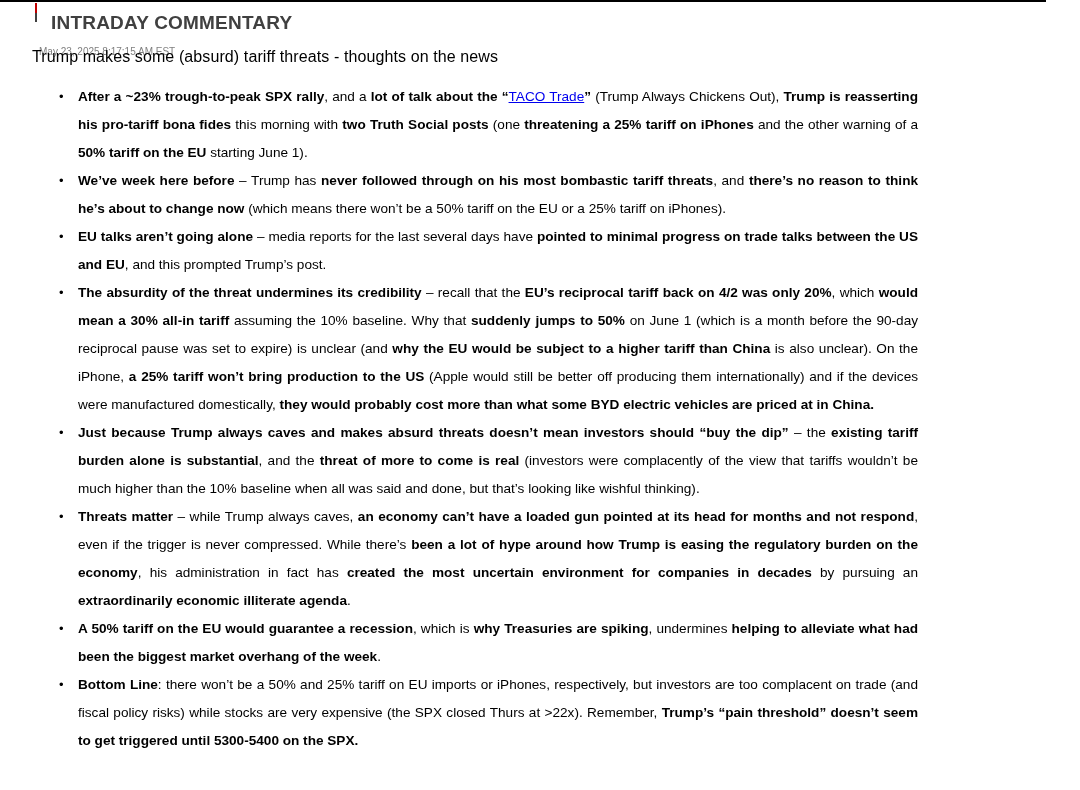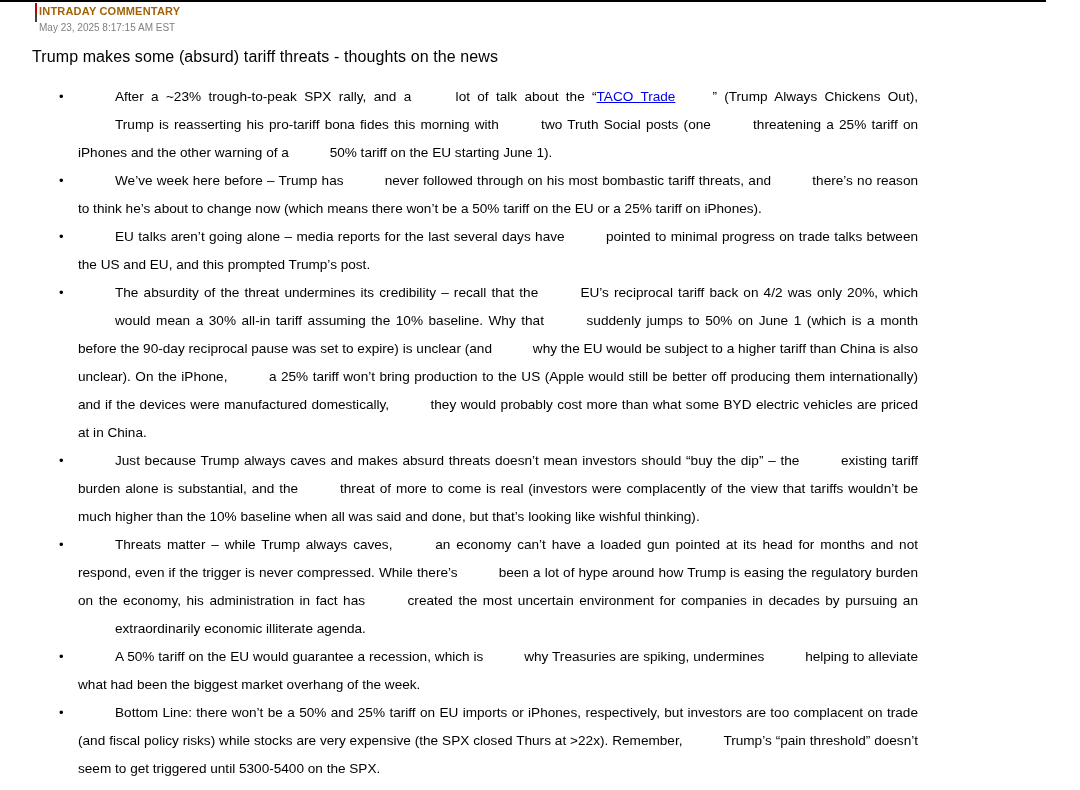--- a/index.html
+++ b/index.html
@@ -18,22 +18,22 @@
     background: #000000;
   }
   .caret {
     position: absolute; left: 35px; top: 3px;
     width: 2px; height: 19px;
   }
   .caret .caret-red  { display: block; width: 2px; height: 10px; background: #c00000; }
   .caret .caret-dark { display: block; width: 2px; height: 9px;  background: #3f3f3f; }
   .header { position: absolute; top: 3px; left: 39px; }
   .kicker {
-    margin: 0; font-size: 11px; font-weight: bold;
-    line-height: 16px; color: #a16207; letter-spacing: 0.2px;
+    margin: 12px; font-size: 19px; font-weight: bold;
+    line-height: 16px; color: #404040; letter-spacing: 0.2px;
   }
   .timestamp {
     font-size: 10px; color: #7f7f7f; line-height: 17px;
   }
   .article-title {
     position: absolute; top: 48px; left: 32px;
     margin: 0; font-size: 16px; font-weight: 400; color: #000000;
     letter-spacing: 0.1px; white-space: nowrap;
   }
   .bullet-list {
@@ -45,21 +45,21 @@
     position: relative;
     padding-left: 46px;
     font-size: 13.6px;
     line-height: 28px;
     text-align: justify;
   }
   .bullet-list .marker {
     position: absolute; left: 27px; top: 0;
     font-size: 13px; line-height: 28px; color: #000;
   }
-  .bullet-list b { font-weight: normal; margin-left: 37px; }
+  .bullet-list b { font-weight: bold; }
   a.doc-link {
     color: #0000ee;
     font-weight: normal;
     text-decoration: underline;
     cursor: pointer;
   }
 </style>
 </head>
 <body>
 

